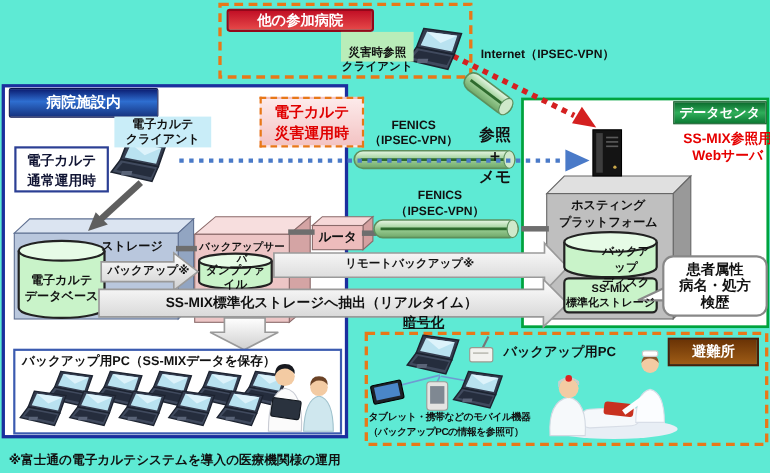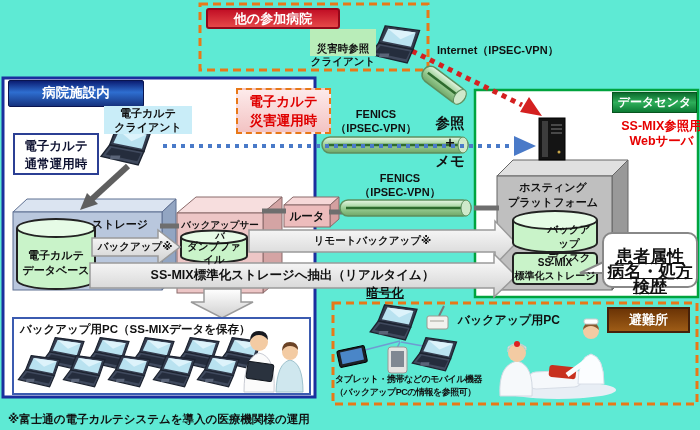--- a/index.html
+++ b/index.html
@@ -252,21 +252,21 @@
 <div class="lbl" style="left:20px;top:323px;width:265px;height:14px;font-size:11.5px;text-align:left;">バックアップ用PC（SS-MIXデータを保存）</div>
 
 <div class="lbl" style="left:565px;top:119px;width:105px;height:30px;font-size:12.5px;line-height:15px;color:#e60000;margin-left:44px;">SS-MIX参照用
 Webサーバ</div>
 <div class="lbl" style="left:500px;top:180px;width:106px;height:30px;font-size:11px;line-height:15px;">ホスティング
 プラットフォーム</div>
 <div class="lbl" style="left:515px;top:222px;width:80px;height:28px;font-size:10.5px;line-height:14px;padding-left:28px;">バックアップ
 ディスク</div>
 <div class="lbl" style="left:513px;top:256px;width:84px;height:26px;font-size:10px;line-height:13px;">SS-MIX
 標準化ストレージ</div>
-<div class="lbl" style="left:607px;top:249px;width:86px;height:46px;font-size:17px;line-height:15px;text-decoration:underline;">患者属性
+<div class="lbl" style="left:607px;top:237px;width:86px;height:46px;font-size:13px;line-height:15px;">患者属性
 病名・処方
 検歴</div>
 
 <div class="lbl" style="left:450px;top:313px;width:110px;height:15px;font-size:12px;text-align:right;">バックアップ用PC</div>
 <div class="lbl" style="left:335px;top:373px;width:160px;height:26px;font-size:9px;line-height:13px;text-align:left;letter-spacing:-0.5px;">タブレット・携帯などのモバイル機器
 （バックアップPCの情報を参照可）</div>
 
 <div class="lbl" style="left:8px;top:403px;width:330px;height:16px;font-size:11.5px;text-align:left;margin-top:10px;">※富士通の電子カルテシステムを導入の医療機関様の運用</div>
 
 </div>

